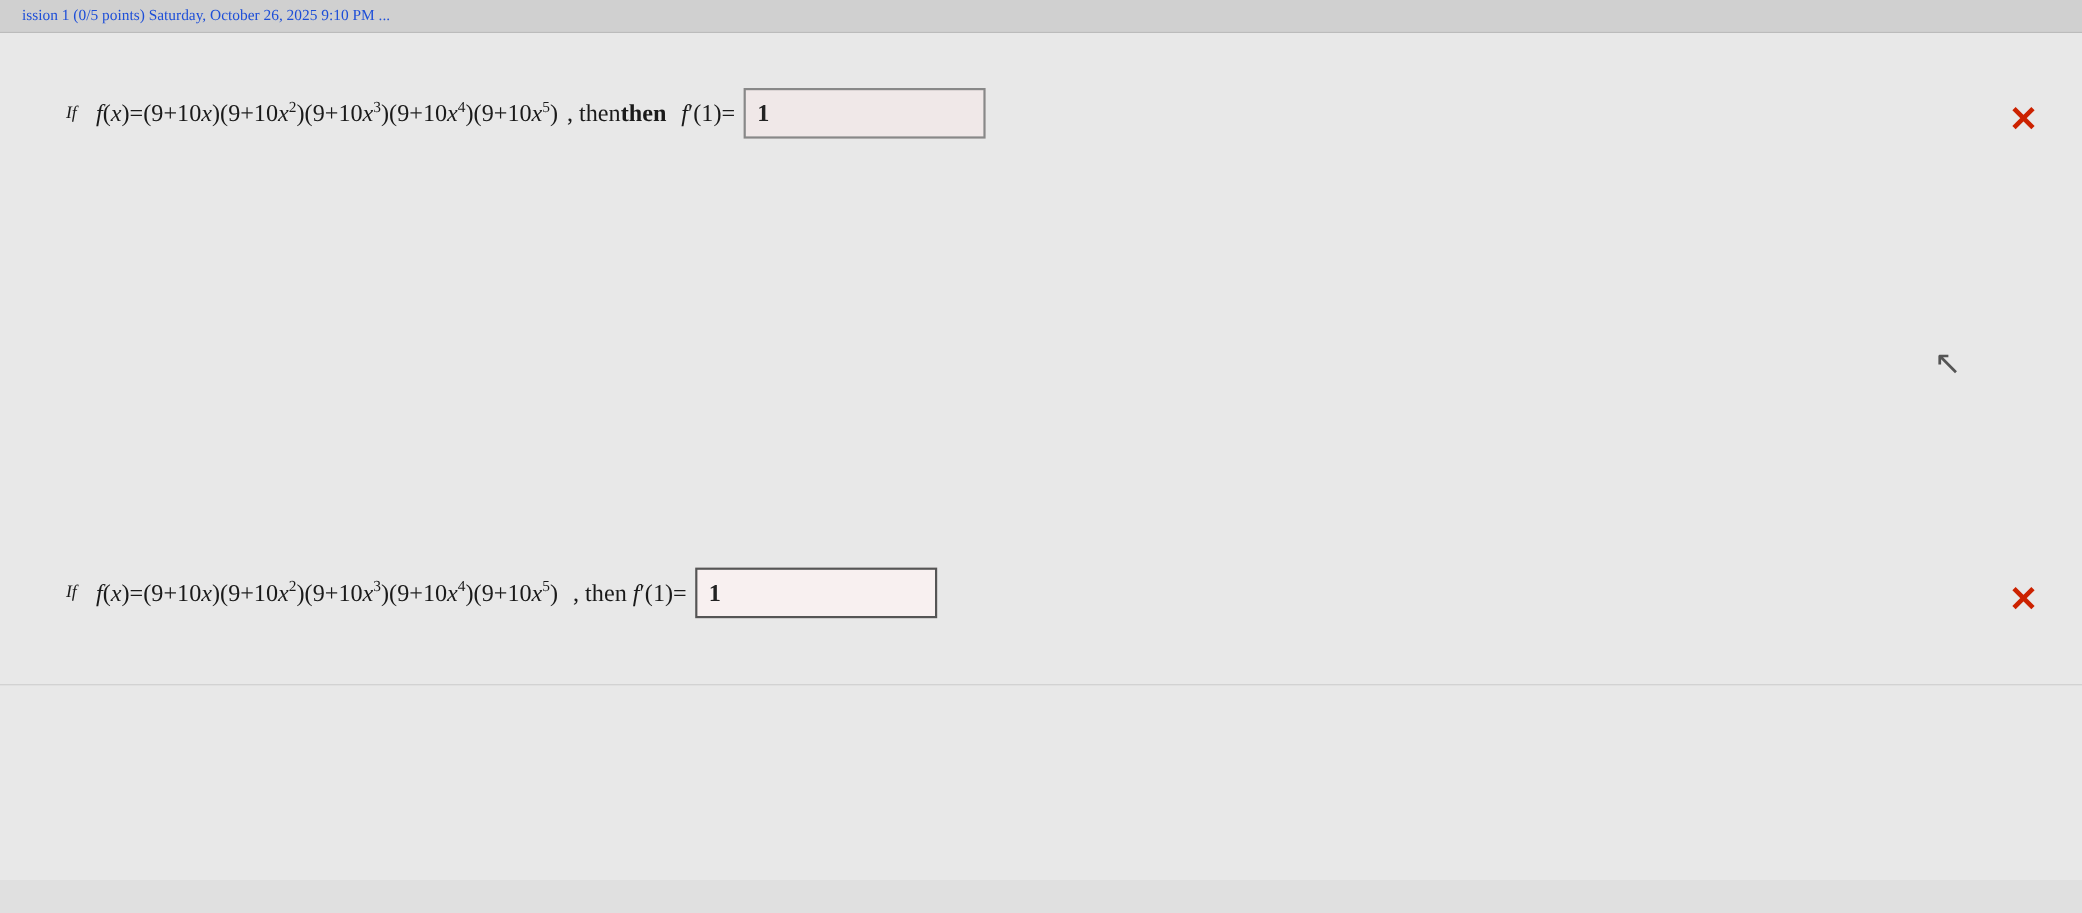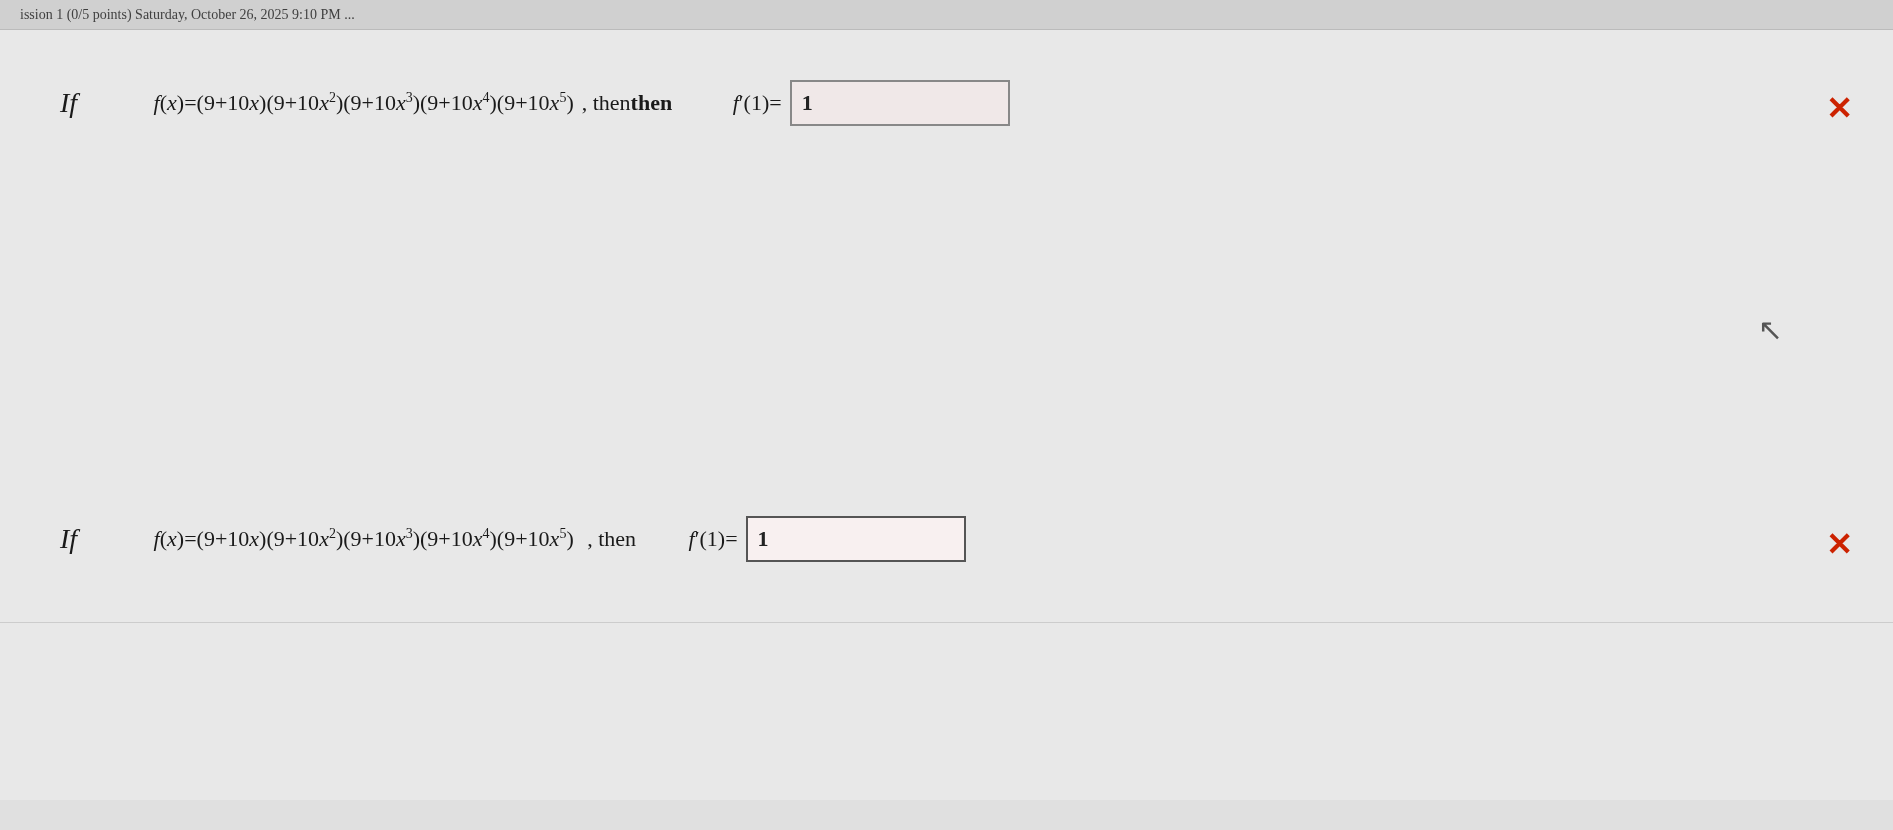--- a/index.html
+++ b/index.html
@@ -19,42 +19,41 @@
 
     .header-bar {
       width: 100%;
       height: 30px;
       background-color: #d0d0d0;
       border-bottom: 1px solid #bbb;
       display: flex;
       align-items: center;
       padding: 0 20px;
       font-size: 14px;
-      color: #404040;
+      color: #1d4ed8;
     }
 
     .question-row {
       display: flex;
       align-items: center;
       font-size: 22px;
       color: #1a1a1a;
       flex-wrap: nowrap;
     }
 
     .question-text {
       font-style: italic;
-      font-size: 28px;
-      margin-right: 24px;
+      font-size: 16px;
+      margin-right: 12px;
     }
 
     .math-expression {
       font-size: 22px;
       margin-right: 8px;
       white-space: nowrap;
-      margin-left: 47px;
     }
 
     .answer-box {
       border: 2px solid #888;
       min-width: 220px;
       height: 46px;
       display: inline-flex;
       align-items: center;
       padding: 0 10px;
       background-color: #f5f0f0;

